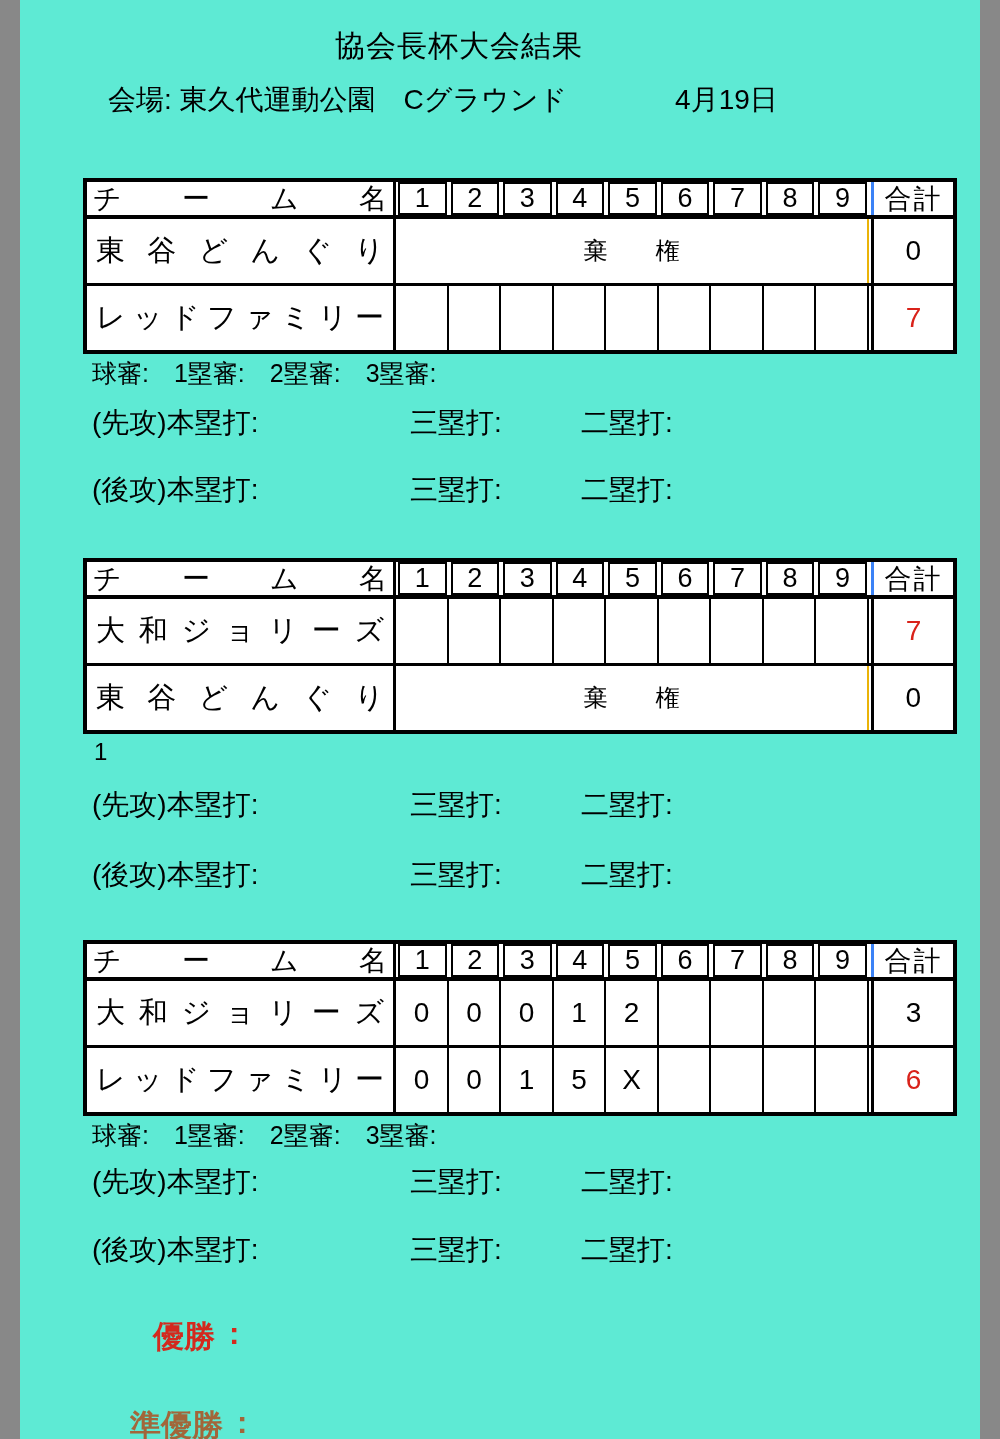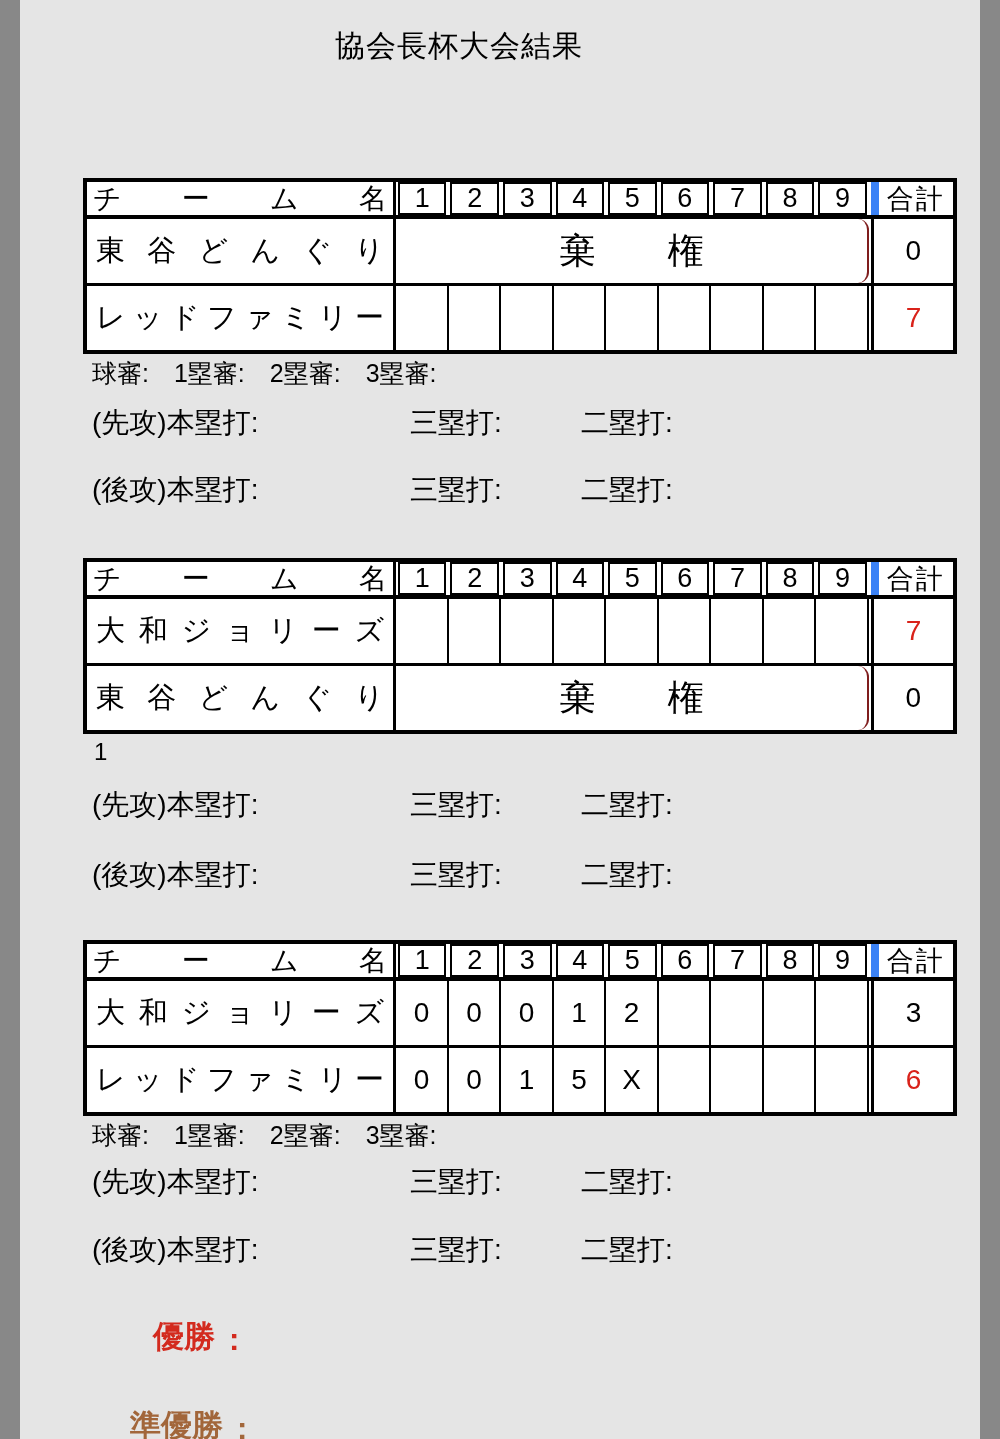--- a/index.html
+++ b/index.html
@@ -2,21 +2,21 @@
 <html style="--score-red: #d9221a; --champion-red: #d32a1e; --runnerup-brown: #a2663a;"><head>
 <meta charset="utf-8">
 <style>
   * { margin: 0; padding: 0; box-sizing: border-box; }
   html,body { background: #888; }
   .sheet {
     position: relative;
     width: 960px;
     height: 1439px;
     margin: 0 auto;
-    background: #e5e5e5;
+    background: #5eead4;
     color: #000;
     font-family: "Liberation Sans", "DejaVu Sans", sans-serif;
     overflow: hidden;
     text-decoration: underline;
   }
   .abs { position: absolute; }
 
   .title { font-size: 30px; letter-spacing: 1px; white-space: pre; }
   .venue { font-size: 28px; white-space: pre; display: flex; align-items: baseline; }
   .venue .date { margin-left: 108px; }
@@ -36,67 +36,71 @@
   .team-h {
     width: 312px; border-right: 3px solid #000;
     font-size: 28px; padding: 0 6px;
   }
   .inning-h {
     width: 49px; margin: 0 2px; border: 2px solid #000;
     display: flex; align-items: center; justify-content: center;
     font-size: 27px; height: 100%;
   }
   .total-h {
-    width: 83px; margin-left: 2px; border-left: 8px solid #3b82f6;
+    width: 83px; margin-left: 2px; border-left: 3px solid #3b82f6;
     display: flex; align-items: center; justify-content: center;
     font-size: 27px; letter-spacing: 2px; height: 100%;
   }
 
   .team-c {
     width: 312px; border-right: 3px solid #000;
     font-size: 29px; padding: 0 9px; height: 100%;
   }
   .inning-c {
     width: 53px; border-right: 2px solid #000;
     display: flex; align-items: center; justify-content: center;
     font-size: 28px; height: 100%;
   }
   .forfeit-c {
-    width: 477px; border-right: 2px solid #7f1d1d;
-    display: flex; align-items: center; justify-content: center;
-    font-size: 36px; white-space: pre; height: 100%; border-radius: 11px;
+    width: 477px; border-right: 2px solid #eab308;
+    display: flex; align-items: center; justify-content: center;
+    font-size: 24px; white-space: pre; height: 100%;
   }
   .total-c {
     width: 83px; margin-left: 2px; border-left: 3px solid #000;
     display: flex; align-items: center; justify-content: center;
     font-size: 28px; height: 100%;
   }
   .total-c.red { color: var(--score-red, #d9221a); }
 
   .char-justify { display: flex; justify-content: space-between; align-items: center; }
 
   .umpires { font-size: 25px; white-space: pre; text-align: center; }
   .batting { font-size: 28px; height: 38px; width: 760px; white-space: pre; }
   .batting span { position: absolute; top: 0; }
   .batting .bp { left: 0; }
   .batting .bt { left: 318px; }
   .batting .bd { left: 489px; }
   .stray { font-size: 24px; }
 
-  .award { display: flex; align-items: flex-end; gap: 14px; font-size: 31px; font-weight: 700; white-space: pre; }
+  .award { display: flex; align-items: flex-start; gap: 14px; font-size: 31px; font-weight: 700; white-space: pre; }
   .award.champion { color: var(--champion-red, #d32a1e); }
   .award.runnerup { color: var(--runnerup-brown, #a2663a); margin-top: 20px; }
 </style>
 </head>
 <body>
 
 <div class="sheet">
 
   <div class="abs title" style="left:315px; top:26px;">協会長杯大会結果</div>
 
+  <div class="abs venue" style="left:88px; top:81px;">
+    <span>会場:</span><span> </span><span>東久代運動公園　Cグラウンド</span>
+    <span class="date">4月19日</span>
+  </div>
 
   <div class="board" style="top:178px;">
     <div class="hrow">
       <div class="team-h char-justify">
           <span>チ</span>
           <span>ー</span>
           <span>ム</span>
           <span>名</span>
         </div>
       <div class="inning-h">1</div>

